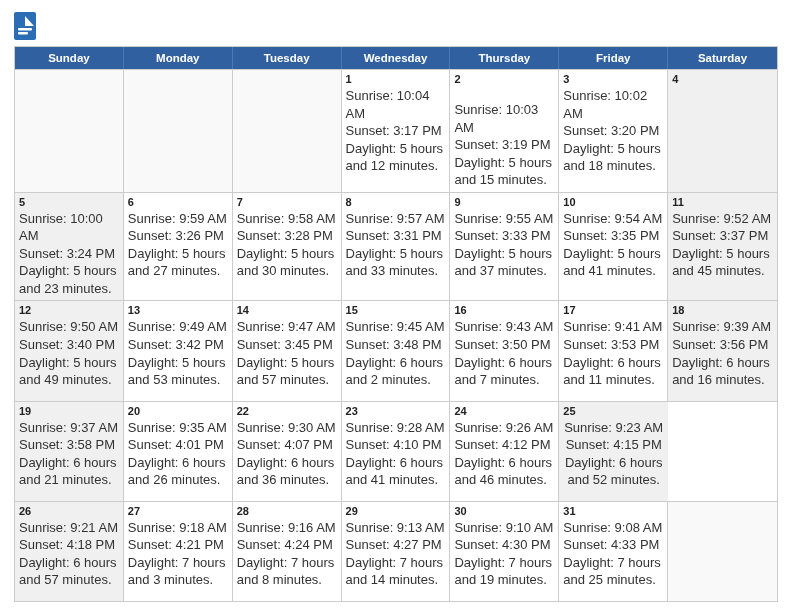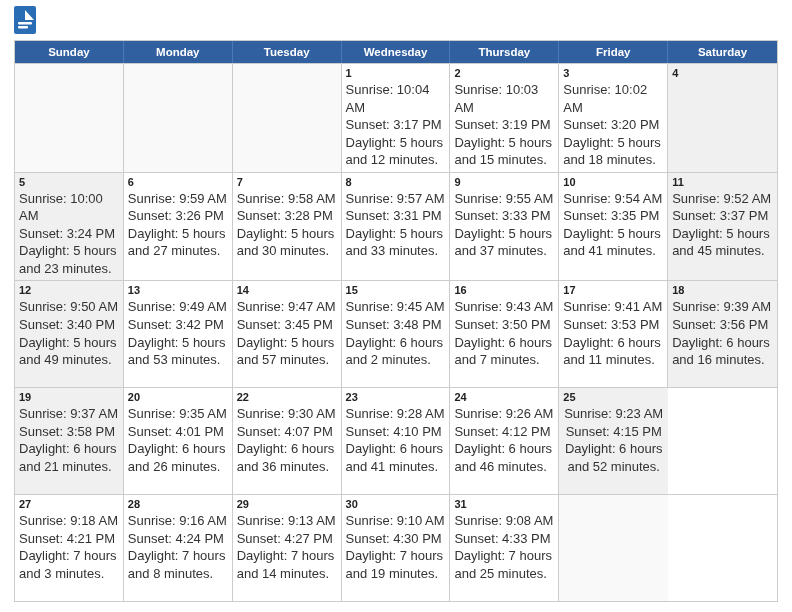--- a/index.html
+++ b/index.html
@@ -6,21 +6,21 @@
     body {
       font-family: Arial, sans-serif;
       background: #fff;
       width: 792px;
       height: 612px;
       overflow: hidden;
     }
     .page {
       width: 792px;
       height: 612px;
-      padding: 6px 14px 10px 14px;
+      padding: 12px 14px 10px 14px;
       display: flex;
       flex-direction: column;
     }
     .header {
       display: flex;
       align-items: flex-start;
       justify-content: space-between;
       margin-bottom: 6px;
     }
     .logo {
@@ -149,21 +149,21 @@
           <div class="cal-cell empty"></div>
           <div class="cal-cell empty"></div>
           <div class="cal-cell">
             <div class="day-num">1</div>
             <div class="day-detail" style="white-space: pre-line;">Sunrise: 10:04 AM
 Sunset: 3:17 PM
 Daylight: 5 hours and 12 minutes.</div>
           </div>
           <div class="cal-cell">
             <div class="day-num">2</div>
-            <div class="day-detail" style="white-space: pre-line;">Sunrise: 10:03 AM
+            <div class="day-detail" style="white-space: pre-line; margin-top: 14px;">Sunrise: 10:03 AM
 Sunset: 3:19 PM
 Daylight: 5 hours and 15 minutes.</div>
           </div>
           <div class="cal-cell">
             <div class="day-num">3</div>
             <div class="day-detail" style="white-space: pre-line;">Sunrise: 10:02 AM
 Sunset: 3:20 PM
 Daylight: 5 hours and 18 minutes.</div>
           </div>
           <div class="cal-cell shaded">
@@ -290,20 +290,26 @@
 Daylight: 6 hours and 46 minutes.</div>
           </div>
           <div class="cal-cell shaded">
             <div class="day-num">25</div>
             <div class="day-detail" style="white-space: pre-line; text-align: center;">Sunrise: 9:23 AM
 Sunset: 4:15 PM
 Daylight: 6 hours and 52 minutes.</div>
           </div>
         </div>
         <div class="cal-row">
+          <div class="cal-cell shaded">
+            <div class="day-num">26</div>
+            <div class="day-detail" style="white-space: pre-line;">Sunrise: 9:21 AM
+Sunset: 4:18 PM
+Daylight: 6 hours and 57 minutes.</div>
+          </div>
           <div class="cal-cell">
             <div class="day-num">27</div>
             <div class="day-detail" style="white-space: pre-line;">Sunrise: 9:18 AM
 Sunset: 4:21 PM
 Daylight: 7 hours and 3 minutes.</div>
           </div>
           <div class="cal-cell">
             <div class="day-num">28</div>
             <div class="day-detail" style="white-space: pre-line;">Sunrise: 9:16 AM
 Sunset: 4:24 PM

